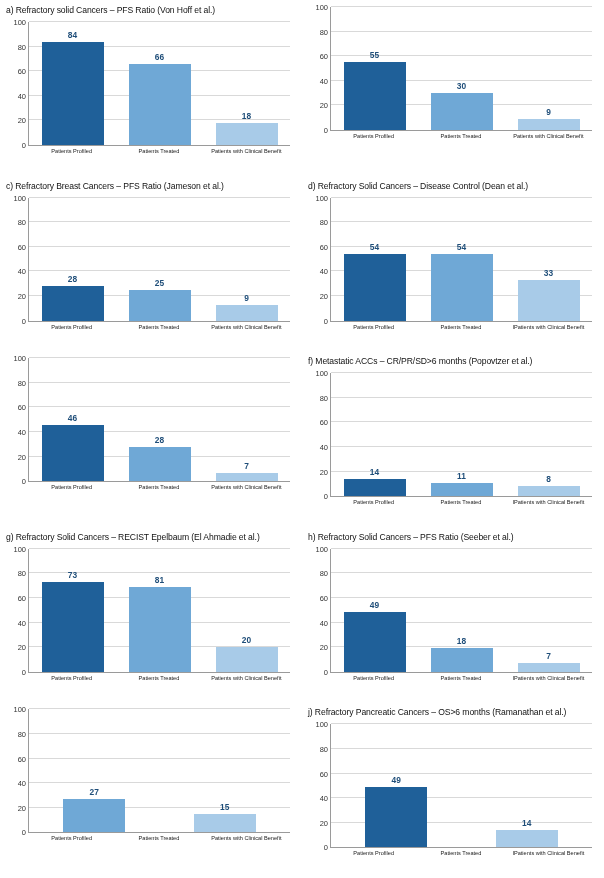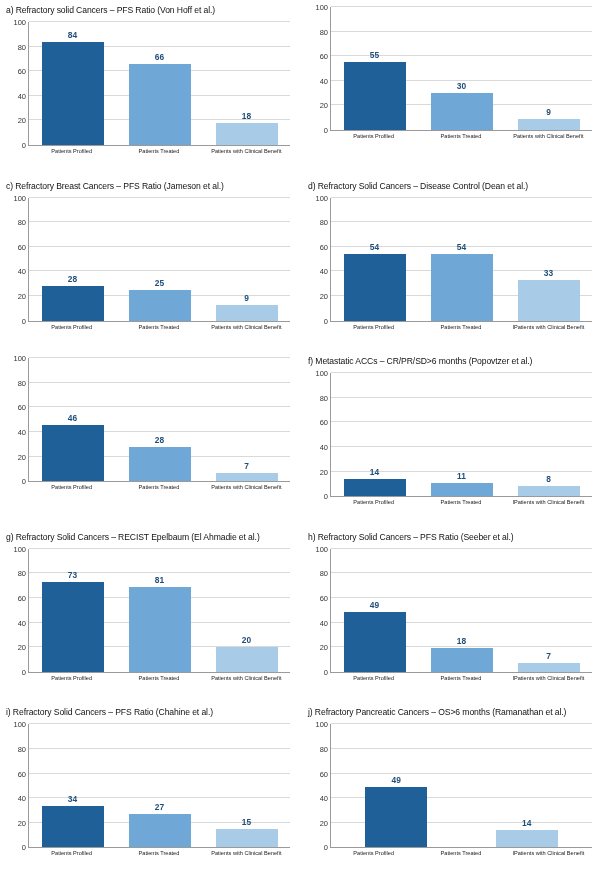--- a/index.html
+++ b/index.html
@@ -461,46 +461,41 @@
           </div>
         </div>
         <div class="xlabels">
           <div class="xlabel">Patients Profiled</div>
           <div class="xlabel">Patients Treated</div>
           <div class="xlabel">IPatients with Clinical Benefit</div>
         </div>
       </div>
     </div>
     <div class="panel">
-      <div class="panel-title">i) Refractory Solid Cancers – PFS Ratio (Chahine et al.)</div>
-      <div class="plot-wrap">
-        <div class="plot-area">
-          <div class="gridline" style="bottom: 0%; border-top-color: transparent;">
-            <span class="ytick">0</span>
-          </div>
-          <div class="gridline" style="bottom: 20%;">
-            <span class="ytick">20</span>
-          </div>
-          <div class="gridline" style="bottom: 40%;">
-            <span class="ytick">40</span>
-          </div>
-          <div class="gridline" style="bottom: 60%;">
-            <span class="ytick">60</span>
-          </div>
-          <div class="gridline" style="bottom: 80%;">
-            <span class="ytick">80</span>
-          </div>
-          <div class="gridline" style="bottom: 100%;">
-            <span class="ytick">100</span>
-          </div>
-          <div class="bars">
-            <div class="bar-slot">
-              <div class="bar-label" style="bottom: calc(34% + 2px);">34</div>
-              <div class="bar" style="height: 34%; background: rgb(31, 96, 153);"></div>
-            </div>
+      <div class="plot-wrap">
+        <div class="plot-area">
+          <div class="gridline" style="bottom: 0%; border-top-color: transparent;">
+            <span class="ytick">0</span>
+          </div>
+          <div class="gridline" style="bottom: 20%;">
+            <span class="ytick">20</span>
+          </div>
+          <div class="gridline" style="bottom: 40%;">
+            <span class="ytick">40</span>
+          </div>
+          <div class="gridline" style="bottom: 60%;">
+            <span class="ytick">60</span>
+          </div>
+          <div class="gridline" style="bottom: 80%;">
+            <span class="ytick">80</span>
+          </div>
+          <div class="gridline" style="bottom: 100%;">
+            <span class="ytick">100</span>
+          </div>
+          <div class="bars">
             <div class="bar-slot">
               <div class="bar-label" style="bottom: calc(27% + 2px);">27</div>
               <div class="bar" style="height: 27%; background: rgb(111, 168, 214);"></div>
             </div>
             <div class="bar-slot">
               <div class="bar-label" style="bottom: calc(15% + 2px); margin-top: 8px;">15</div>
               <div class="bar" style="height: 15%; background: rgb(168, 203, 232);"></div>
             </div>
           </div>
         </div>

